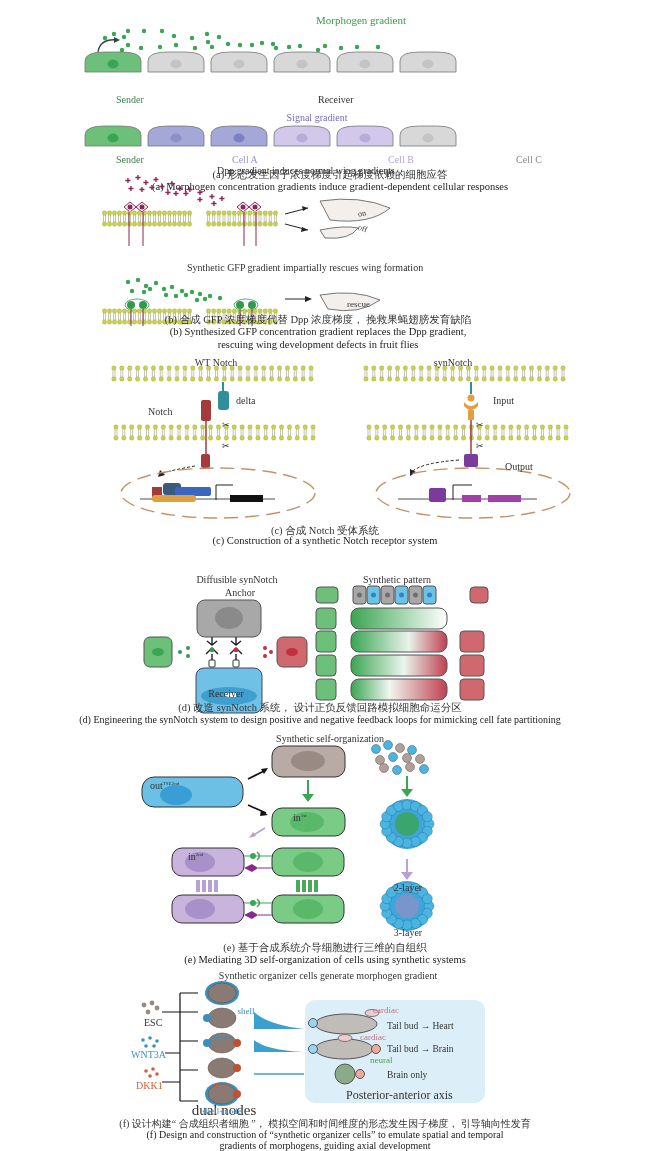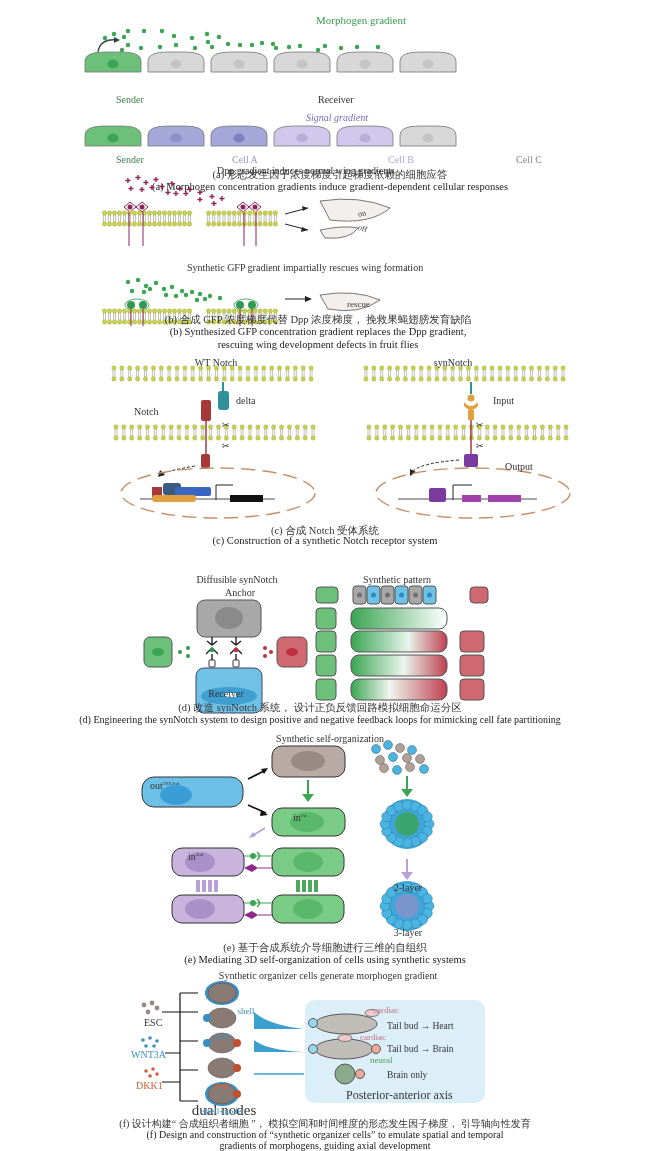--- a/index.html
+++ b/index.html
@@ -71,21 +71,21 @@
       <ellipse cx="239" cy="138" rx="5.6000000000000005" ry="4.4" fill="#7a80c0"></ellipse>
       <path d="M274,146 L274,135 Q274,126 293.6,126 L310.4,126 Q330,126 330,135 L330,146 Z" fill="#d2c8ec" stroke="#777" stroke-width="0.8"></path>
       <ellipse cx="302" cy="138" rx="5.6000000000000005" ry="4.4" fill="#b8acd8"></ellipse>
       <path d="M337,146 L337,135 Q337,126 356.6,126 L373.4,126 Q393,126 393,135 L393,146 Z" fill="#d2c8ec" stroke="#777" stroke-width="0.8"></path>
       <ellipse cx="365" cy="138" rx="5.6000000000000005" ry="4.4" fill="#b8acd8"></ellipse>
       <path d="M400,146 L400,135 Q400,126 419.6,126 L436.4,126 Q456,126 456,135 L456,146 Z" fill="#d8d8d8" stroke="#777" stroke-width="0.8"></path>
       <ellipse cx="428" cy="138" rx="5.6000000000000005" ry="4.4" fill="#c4c4c4"></ellipse>
     </svg>
   <div class="t lbl" style="left:116px;top:94px;color:#3f7e4d;">Sender</div>
   <div class="t lbl" style="left:318px;top:94px;">Receiver</div>
-  <div class="t c lbl" style="left:337px;top:112px;color:#7a6ab8;font-style:italic;">Signal gradient</div>
+  <div class="t c lbl" style="left:317px;top:112px;color:#7a6ab8;">Signal gradient</div>
   <div class="t lbl" style="left:116px;top:154px;color:#3f7e4d;">Sender</div>
   <div class="t lbl" style="left:232px;top:154px;color:#9a95c8;">Cell A</div>
   <div class="t lbl" style="left:388px;top:154px;color:#b5a4d8;">Cell B</div>
   <div class="t lbl" style="left:516px;top:154px;color:#888;">Cell C</div>
   <div class="t c cap-zh" style="left:330px;top:168px;">(a) 形态发生因子浓度梯度引起梯度依赖的细胞应答</div>
   <div class="t c cap-en" style="left:330px;top:181px;">(a) Morphogen concentration gradients induce gradient-dependent cellular responses</div>
 </div>
 
 <div>
   <div class="t c lbl" style="left:306px;top:165px;">Dpp gradient induces normal wing gradients</div>
@@ -720,21 +720,21 @@
       <ellipse cx="473" cy="493" rx="97" ry="25" fill="none" stroke="#c8906a" stroke-width="1.4" stroke-dasharray="14,7"></ellipse>
       <line x1="398" y1="499" x2="537" y2="499" stroke="#222" stroke-width="0.8"></line>
       <rect x="429" y="488" width="17" height="14" rx="2" fill="#7b3a9e"></rect>
       <path d="M453,500 L453,485 L472,485" fill="none" stroke="#222" stroke-width="1"></path>
       <rect x="462" y="495" width="19" height="7" fill="#a040a8"></rect>
       <rect x="488" y="495" width="33" height="7" fill="#a040a8"></rect>
     </svg>
   <div class="t c lbl" style="left:216px;top:357px;">WT Notch</div>
   <div class="t c lbl" style="left:453px;top:357px;">synNotch</div>
   <div class="t lbl" style="left:236px;top:395px;">delta</div>
-  <div class="t lbl" style="left:134px;top:406px;">Notch</div>
+  <div class="t lbl" style="left:148px;top:406px;">Notch</div>
   <div class="t lbl" style="left:493px;top:395px;">Input</div>
   <div class="t lbl" style="left:505px;top:461px;">Output</div>
   <div class="t c cap-zh" style="left:325px;top:524px;">(c) 合成 Notch 受体系统</div>
   <div class="t c cap-en" style="left:325px;top:535px;">(c) Construction of a synthetic Notch receptor system</div>
 </div>
 
 <div>
   <svg width="650" height="730" id="svgD">
       <rect x="197" y="600" width="64" height="37" rx="8" fill="#a8a8a8" stroke="#555"></rect>
       <ellipse cx="229" cy="618" rx="14" ry="11" fill="#8a8a8a"></ellipse>

